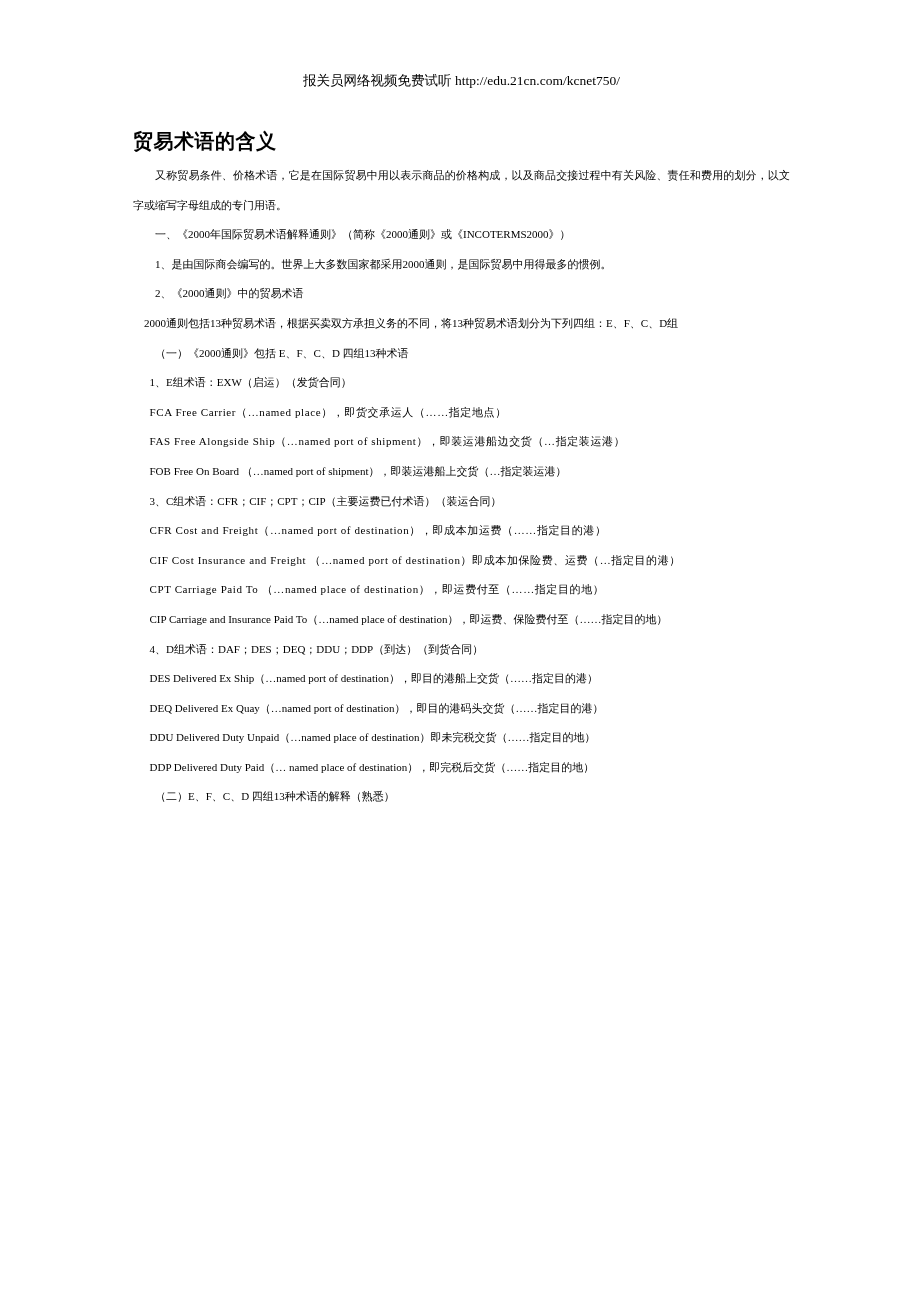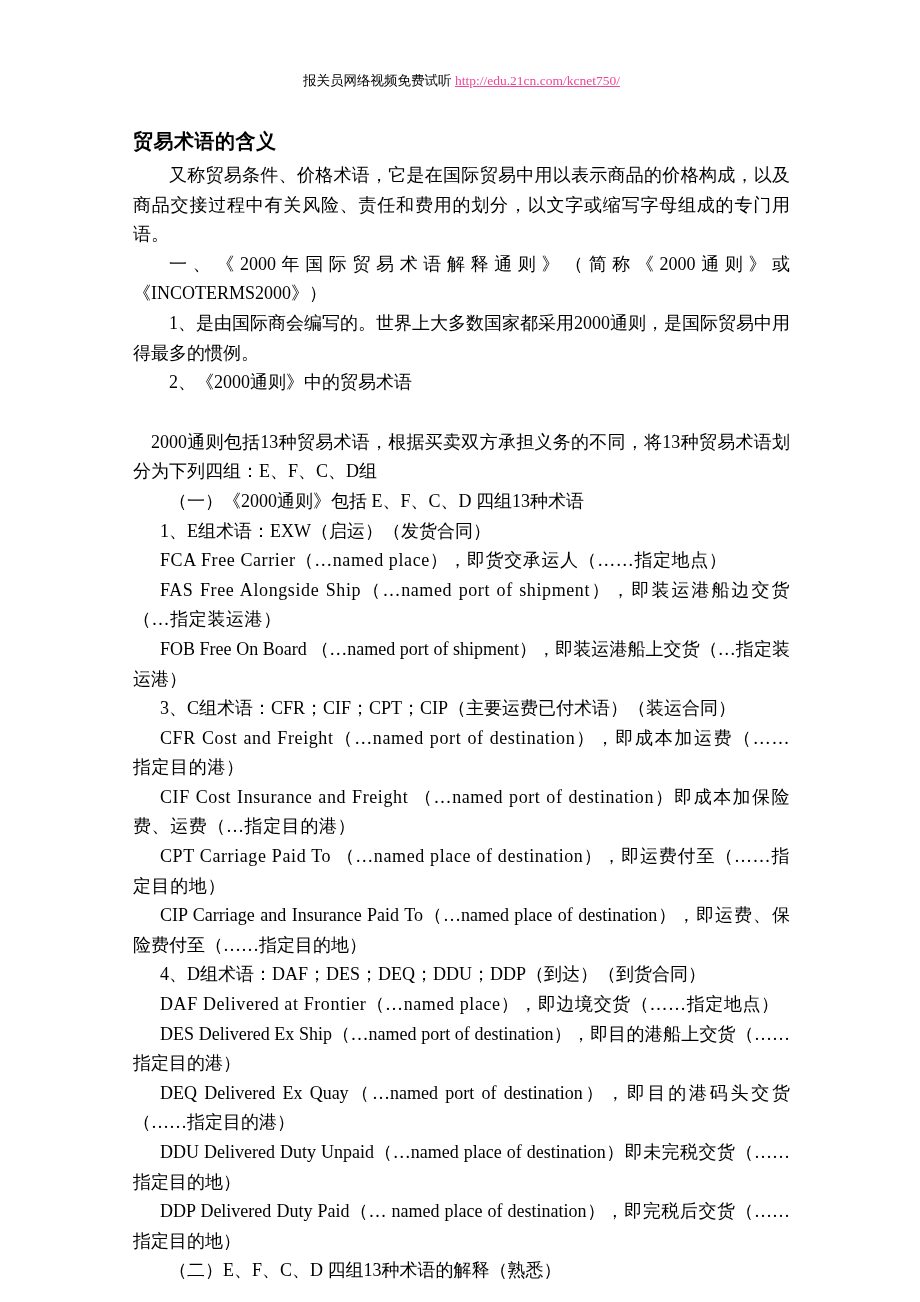--- a/index.html
+++ b/index.html
@@ -22,43 +22,41 @@
   }
   .header-line {
     text-align: center;
     font-size: 13.5px;
     font-family: "Liberation Serif", serif;
     margin: 0 0 0 0;
     padding-top: 12px;
     white-space: nowrap;
   }
   .header-line .url {
-    text-decoration: underline;
-    color: #ec4899;
+    color: #000000;
     font-family: "Liberation Serif", serif;
   }
   .doc-title {
     font-size: 20px;
     font-weight: bold;
     margin: 38px 0 6px 0;
     letter-spacing: 0.5px;
   }
   p.body-para {
     margin: 0;
-    font-size: 18px;
+    font-size: 11px;
     line-height: 29.6px;
     text-align: justify;
     text-justify: inter-ideograph;
   }
   p.indent2 {
     text-indent: 2em;
   }
   p.indent1 {
     text-indent: 1em;
-    margin-top: 30px;
   }
   p.indent15 {
     text-indent: 1.5em;
   }
   .mono {
     font-family: "Liberation Serif", serif;
     letter-spacing: 0.6px;
   }
   .tight {
     letter-spacing: 0px;
@@ -85,20 +83,19 @@
   <p class="body-para indent15">1、E组术语：EXW（启运）（发货合同）</p>
   <p class="body-para indent15 mono">FCA Free Carrier（…named place），即货交承运人（……指定地点）</p>
   <p class="body-para indent15 mono">FAS Free Alongside Ship（…named port of shipment），即装运港船边交货（…指定装运港）</p>
   <p class="body-para indent15 tight">FOB Free On Board （…named port of shipment），即装运港船上交货（…指定装运港）</p>
   <p class="body-para indent15">3、C组术语：CFR；CIF；CPT；CIP（主要运费已付术语）（装运合同）</p>
   <p class="body-para indent15 mono">CFR Cost and Freight（…named port of destination），即成本加运费（……指定目的港）</p>
   <p class="body-para indent15 mono">CIF Cost Insurance and Freight （…named port of destination）即成本加保险费、运费（…指定目的港）</p>
   <p class="body-para indent15 mono">CPT Carriage Paid To （…named place of destination），即运费付至（……指定目的地）</p>
   <p class="body-para indent15 tight">CIP Carriage and Insurance Paid To（…named place of destination），即运费、保险费付至（……指定目的地）</p>
   <p class="body-para indent15">4、D组术语：DAF；DES；DEQ；DDU；DDP（到达）（到货合同）</p>
-  <p class="body-para indent15 mono">DAF Delivered at Frontier（…named place），即边境交货（……指定地点）</p>
   <p class="body-para indent15 tight">DES Delivered Ex Ship（…named port of destination），即目的港船上交货（……指定目的港）</p>
   <p class="body-para indent15 tight">DEQ Delivered Ex Quay（…named port of destination），即目的港码头交货（……指定目的港）</p>
   <p class="body-para indent15 tight">DDU Delivered Duty Unpaid（…named place of destination）即未完税交货（……指定目的地）</p>
   <p class="body-para indent15 tight">DDP Delivered Duty Paid（… named place of destination），即完税后交货（……指定目的地）</p>
   <p class="body-para indent2">（二）E、F、C、D 四组13种术语的解释（熟悉）</p>
 
 </div>
 
 </body></html>

